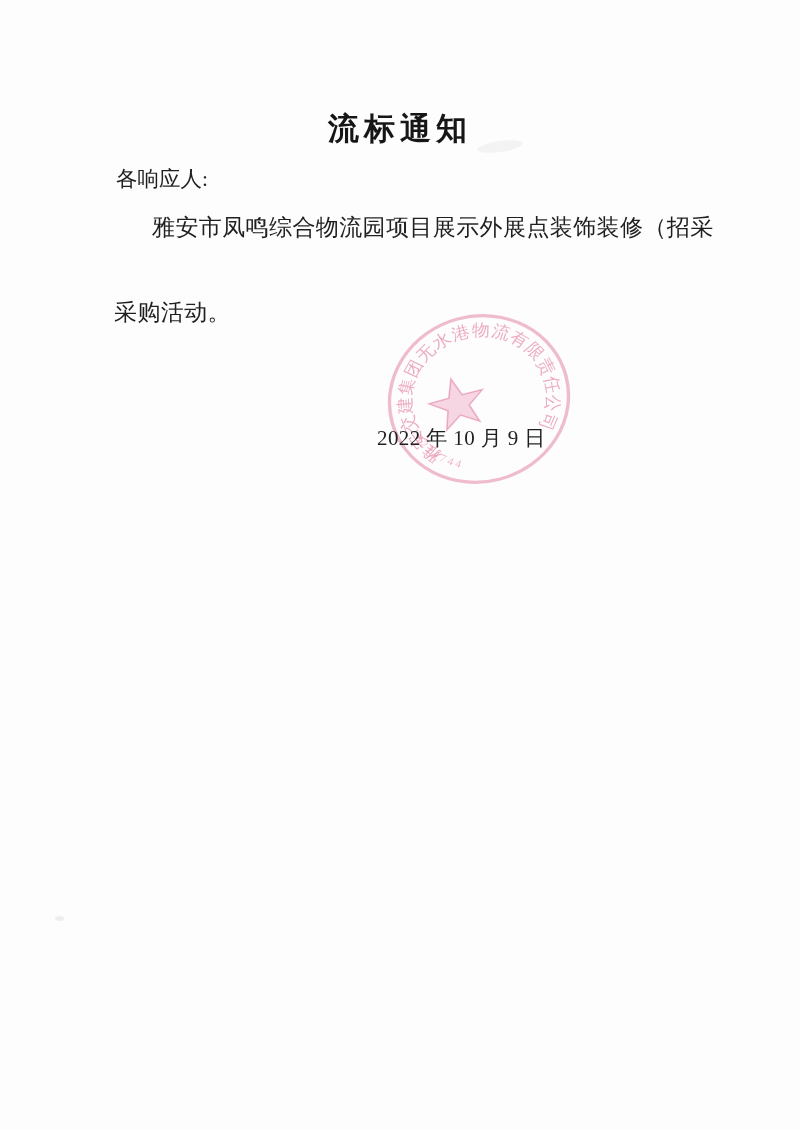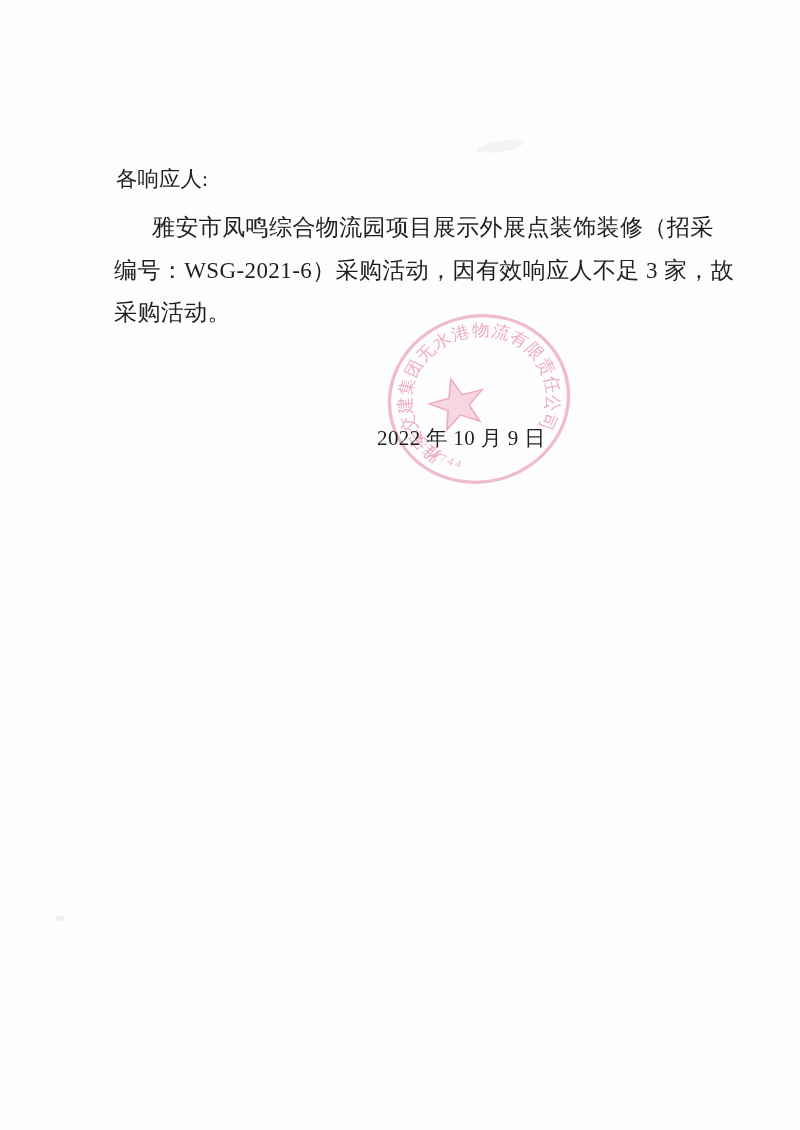--- a/index.html
+++ b/index.html
@@ -121,22 +121,22 @@
       <text font-size="18" letter-spacing="0.8" fill="var(--seal-color, #e2709a)" fill-opacity="0.62">
         <textPath href="#sealNameArc" startOffset="0">雅安交建集团无水港物流有限责任公司</textPath>
       </text>
       <text font-size="11.5" letter-spacing="3" fill="var(--seal-color, #e2709a)" fill-opacity="0.55">
         <textPath href="#sealSerialArc" startOffset="4">18224744</textPath>
       </text>
       <polygon transform="translate(-22,0)" points="0,-29 6.82,-9.38 27.58,-8.96 11.03,3.58 17.05,23.46 0,11.6 -17.05,23.46 -11.03,3.58 -27.58,-8.96 -6.82,-9.38" fill="var(--seal-color, #e2709a)" fill-opacity="0.3" stroke="var(--seal-color, #e2709a)" stroke-opacity="0.55" stroke-width="1.6"></polygon>
     </g>
   </svg>
 
+  <h1 class="doc-title">流标通知</h1>
 
   <div class="salutation">各响应人:</div>
 
   <div class="body-line l1">雅安市凤鸣综合物流园项目展示外展点装饰装修（招采</div>
-  <div class="body-line l2">编号：WSG-2021-6）采购活动，因有效响应人不足 3 家，故</div>
   <div class="body-line l3">采购活动。</div>
 
   <div class="date-line">2022 年 10 月 9 日</div>
 
 </div>
 
 </body></html>

